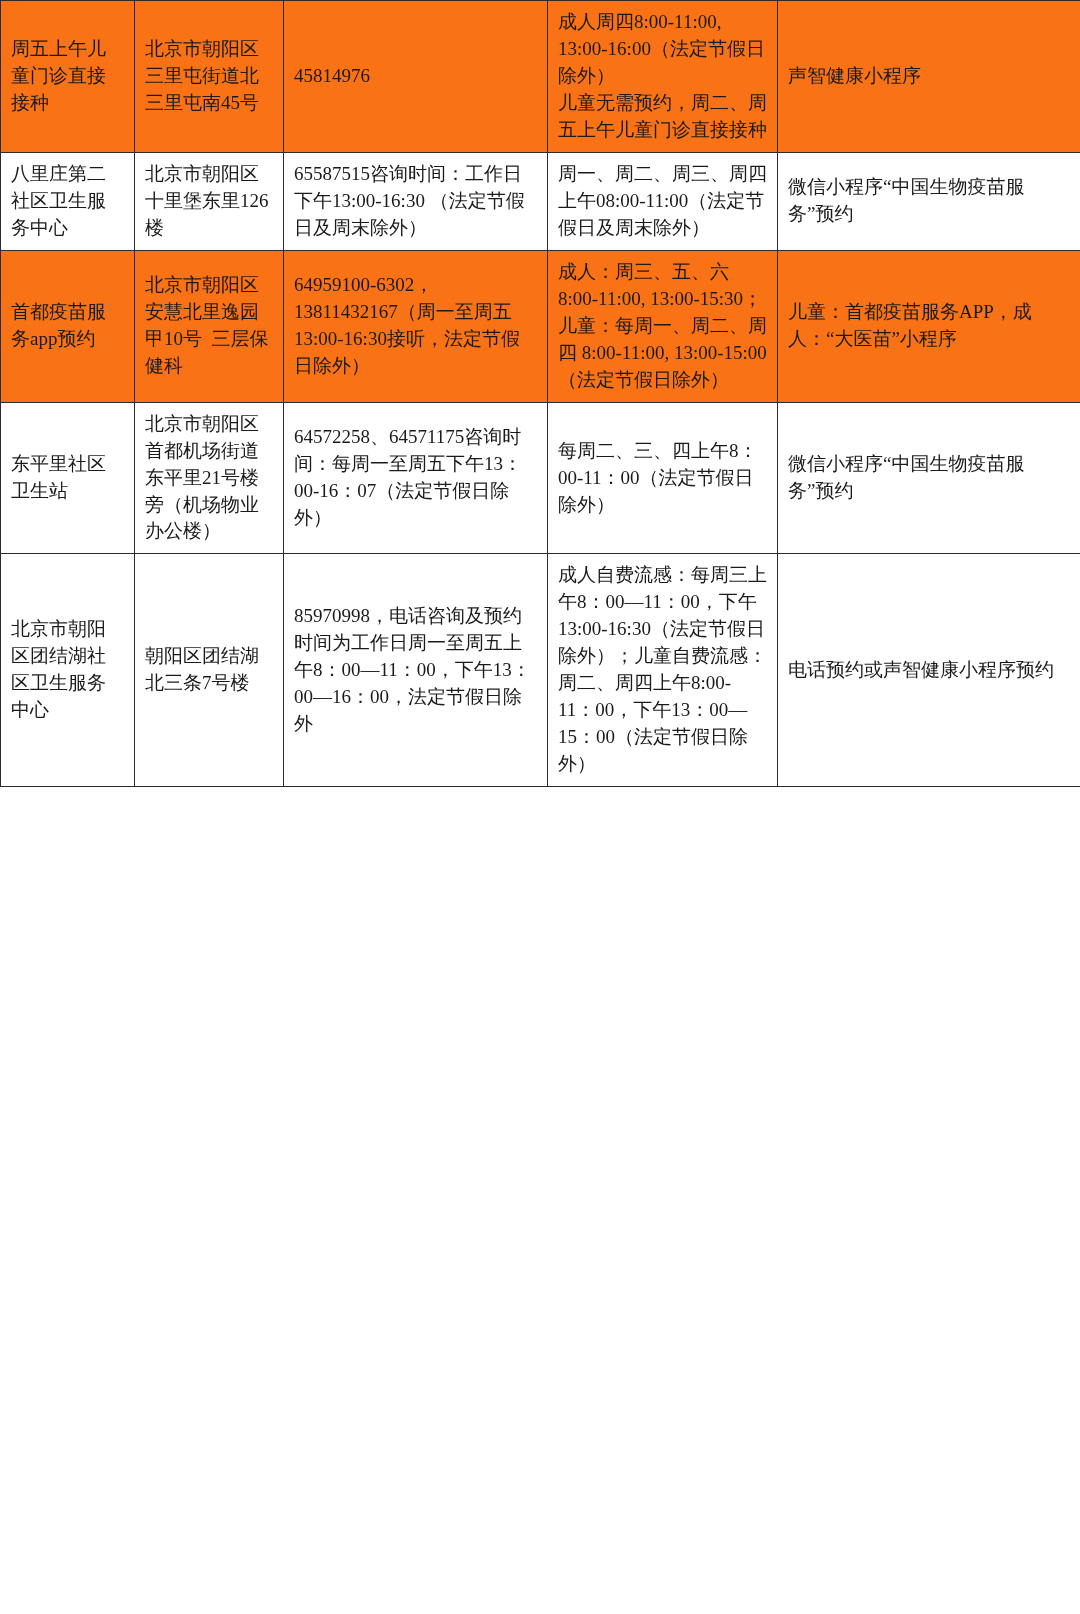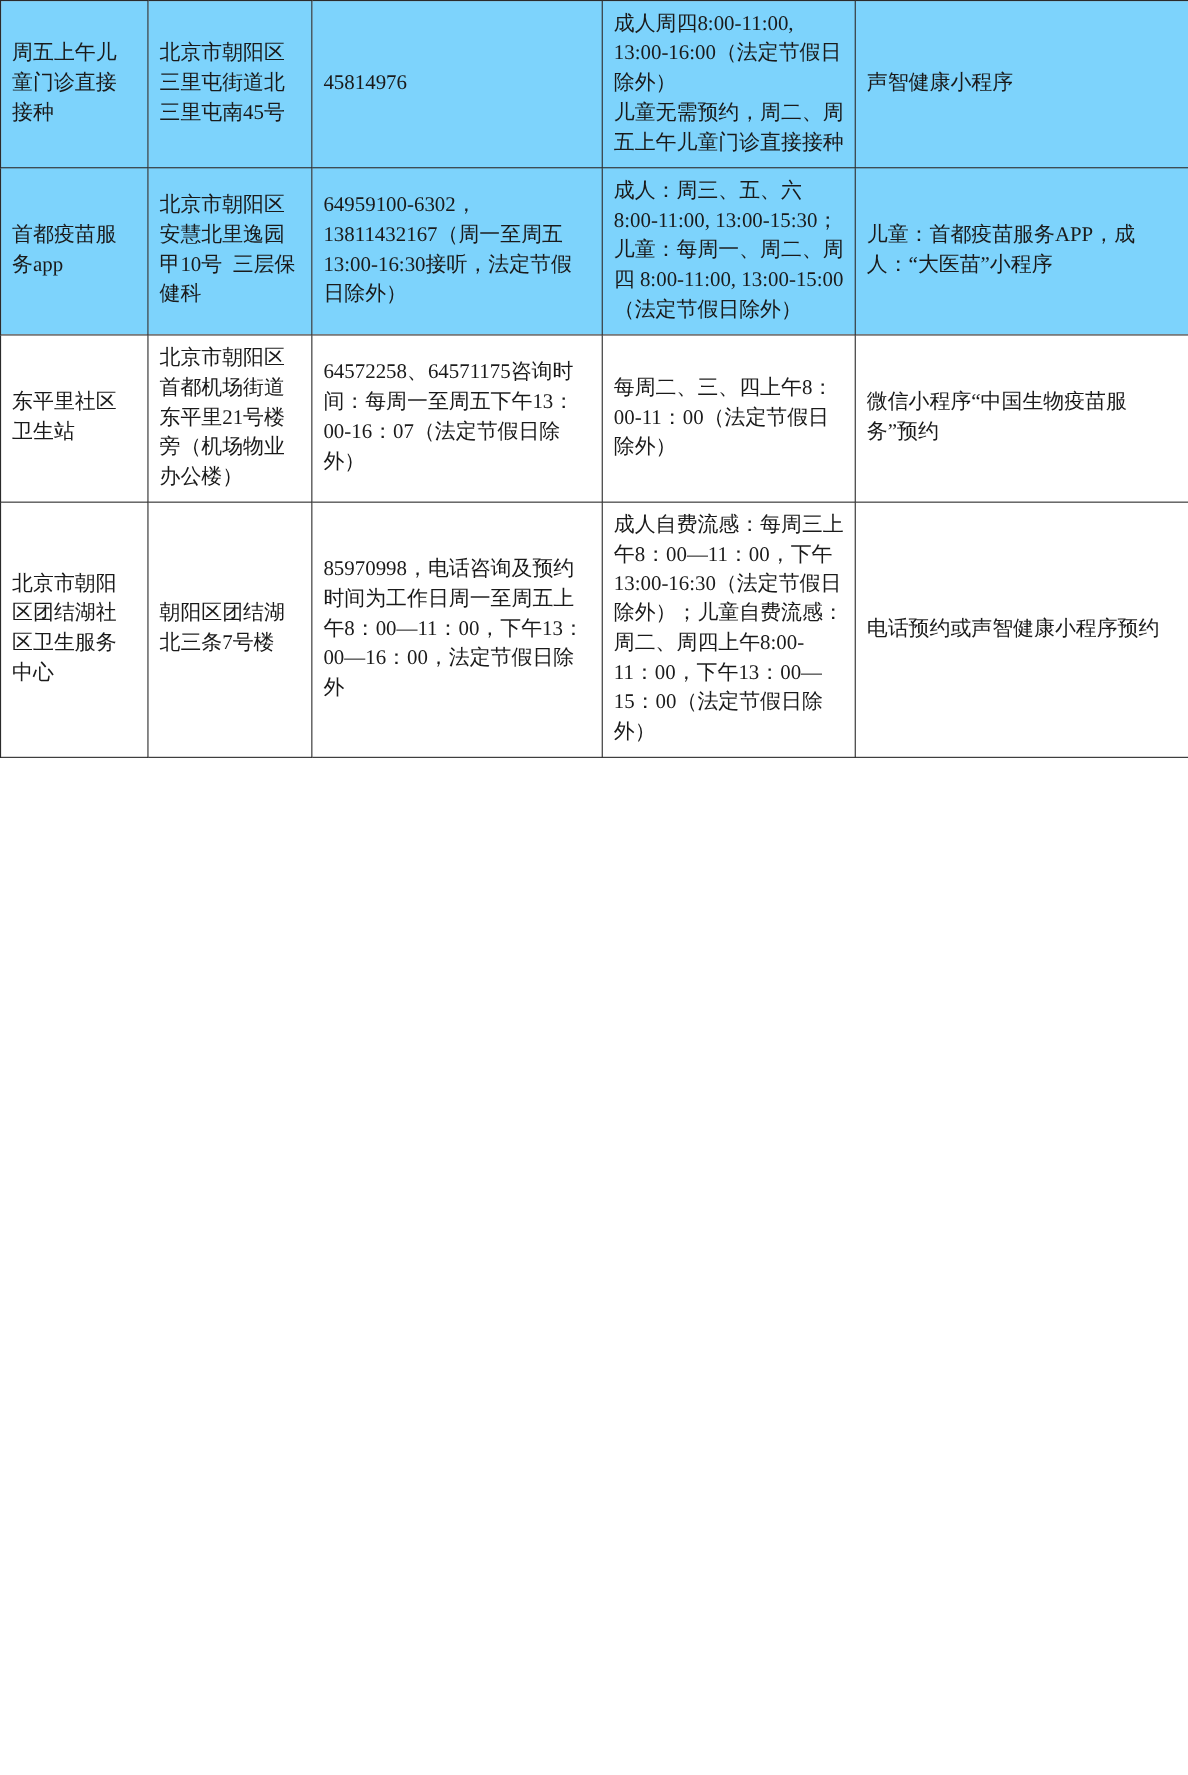--- a/index.html
+++ b/index.html
@@ -26,21 +26,21 @@
     border: 1px solid #2b2b2b;
     vertical-align: middle;
     padding: 8px 10px;
     font-size: 19px;
     line-height: 1.42;
     color: #1a1a1a;
     word-break: break-word;
     white-space: pre-wrap;
   }
   tr.shade td {
-    background: #7dd3fc;
+    background: #f97316;
   }
   tr.plain td {
     background: #ffffff;
   }
   td.name {
     font-size: 19px;
   }
   td.addr { font-size: 19px; }
   td.phone { font-size: 19px; }
   td.time { font-size: 19px; }
@@ -59,22 +59,29 @@
   </colgroup>
   <tbody>
     <tr class="shade">
       <td class="name">周五上午儿童门诊直接接种</td>
       <td class="addr">北京市朝阳区三里屯街道北三里屯南45号</td>
       <td class="phone">45814976</td>
       <td class="time">成人周四8:00-11:00, 13:00-16:00（法定节假日除外）
 儿童无需预约，周二、周五上午儿童门诊直接接种</td>
       <td class="book">声智健康小程序</td>
     </tr>
+    <tr class="plain">
+      <td class="name">八里庄第二社区卫生服务中心</td>
+      <td class="addr">北京市朝阳区十里堡东里126楼</td>
+      <td class="phone">65587515咨询时间：工作日下午13:00-16:30 （法定节假日及周末除外）</td>
+      <td class="time">周一、周二、周三、周四上午08:00-11:00（法定节假日及周末除外）</td>
+      <td class="book">微信小程序“中国生物疫苗服务”预约</td>
+    </tr>
     <tr class="shade">
-      <td class="name">首都疫苗服务app</td>
+      <td class="name">首都疫苗服务app预约</td>
       <td class="addr">北京市朝阳区安慧北里逸园甲10号  三层保健科</td>
       <td class="phone">64959100-6302，13811432167（周一至周五13:00-16:30接听，法定节假日除外）</td>
       <td class="time">成人：周三、五、六 8:00-11:00, 13:00-15:30；儿童：每周一、周二、周四 8:00-11:00, 13:00-15:00（法定节假日除外）</td>
       <td class="book">儿童：首都疫苗服务APP，成人：“大医苗”小程序</td>
     </tr>
     <tr class="plain">
       <td class="name">东平里社区卫生站</td>
       <td class="addr">北京市朝阳区首都机场街道东平里21号楼旁（机场物业办公楼）</td>
       <td class="phone">64572258、64571175咨询时间：每周一至周五下午13：00-16：07（法定节假日除外）</td>
       <td class="time">每周二、三、四上午8：00-11：00（法定节假日除外）</td>

